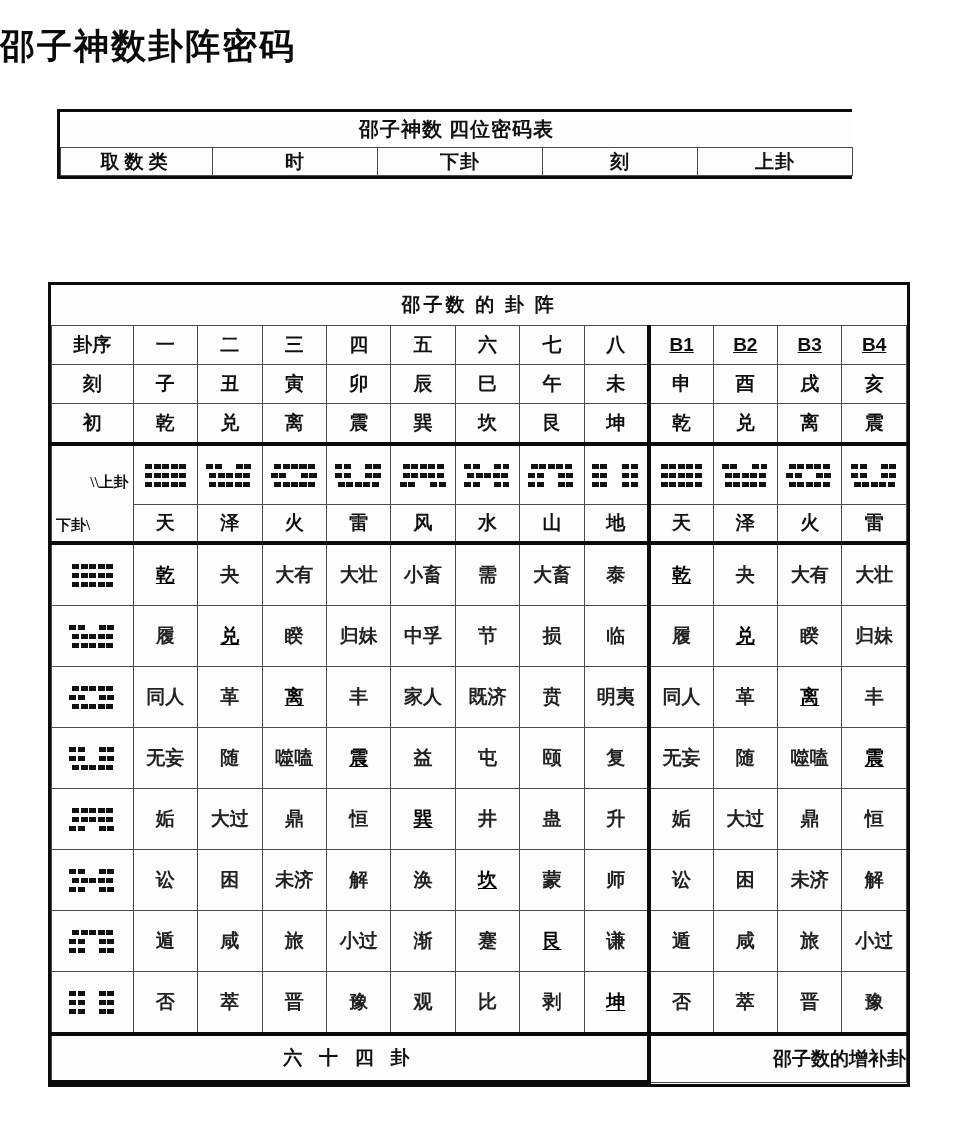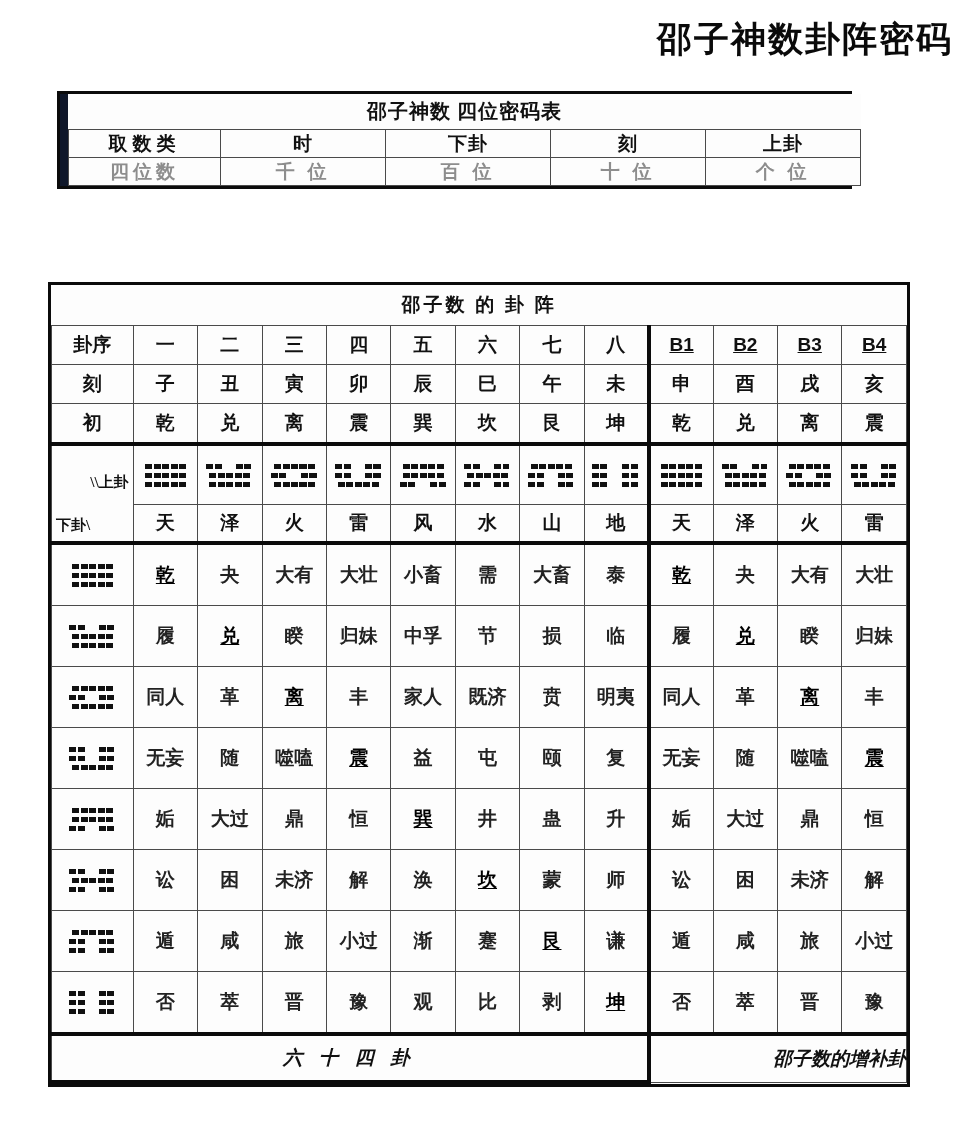--- a/index.html
+++ b/index.html
@@ -7,25 +7,25 @@
     width:953px;height:1122px;
     background:#ffffff;
     font-family:"Liberation Serif","DejaVu Serif",serif;
     color:#111;
     overflow:hidden;
   }
   .page{position:relative;width:953px;height:1122px;}
 
   
   .main-title{
-    text-align:right;
+    text-align:left;
     font-size:35px;
     font-weight:700;
     letter-spacing:2px;
-    padding-top:16px;
+    padding-top:23px;
     font-family:"Liberation Sans","DejaVu Sans",sans-serif;
     color:#0a0a0a;
   }
 
   
   .tbl{
     border-collapse:collapse;
     table-layout:fixed;
     background:#fdfdfd;
   }
@@ -33,26 +33,25 @@
     border:1px solid #4a4a4a;
     text-align:center;
     vertical-align:middle;
     font-weight:700;
     color:#111;
     padding:0;
   }
 
   
   #t1-wrap{
-    position:absolute;left:57px;top:91px;
+    position:absolute;left:57px;top:109px;
     width:795px;
     border:3px solid #0b0b0b;
-    background:#0f172a;
+    background:#c4b5fd;
     box-sizing:border-box;
-    padding-left:8px;
   }
   #t1{width:100%;}
   #t1 td{height:27px;font-size:19px;letter-spacing:1px;}
   #t1 .t1-title{height:35px;font-size:20px;border-top:none;border-left:none;border-right:none;}
   #t1 .t1-left{width:152px;}
   #t1 .c-shi{width:165px;}
   #t1 .c-xia{width:165px;}
   #t1 .c-ke{width:155px;}
   #t1 .c-shang{width:155px;}
   #t1 .dim{color:#8d8d8d;font-weight:700;letter-spacing:4px;}
@@ -102,21 +101,21 @@
 
   .tri-row td{height:58px;}
   .elem-row td{height:36px;font-size:20px;}
 
   .grid-row td{height:60px;font-size:19px;}
   .grid-row td.name{font-weight:700;color:#222;}
   .grid-row td.name.two{font-size:18px;}
   .grid-row td.diag{font-weight:700;color:#000;text-decoration:underline;text-underline-offset:2px;}
   .lcell{padding:0;}
 
-  .foot td{height:44px;font-size:21px;letter-spacing:6px;font-style:italic;}
+  .foot td{height:44px;font-size:21px;letter-spacing:6px;}
   .foot td.bonus-foot{letter-spacing:0px;font-size:19px;text-align:right;}
 </style>
 </head>
 <body>
 
 <div class="page">
 
   <div class="main-title">邵子神数卦阵密码</div>
 
   <div id="t1-wrap">
@@ -131,27 +130,20 @@
       <tbody id="t1-body">
           <tr>
             <td class="t1-title" colspan="5">邵子神数  四位密码表</td>
           </tr>
           <tr>
             <td class="sp">取数类</td>
             <td>时</td>
             <td>下卦</td>
             <td>刻</td>
             <td>上卦</td>
-          </tr>
-          <tr>
-            <td class="dim">四位数</td>
-            <td class="dim">千 位</td>
-            <td class="dim">百 位</td>
-            <td class="dim">十 位</td>
-            <td class="dim">个 位</td>
           </tr>
         </tbody>
     </table>
   </div>
 
   <div id="t2-wrap">
     <table class="tbl" id="t2">
       <colgroup id="t2-cols">
         <col class="lbl">
         <col class="main">

